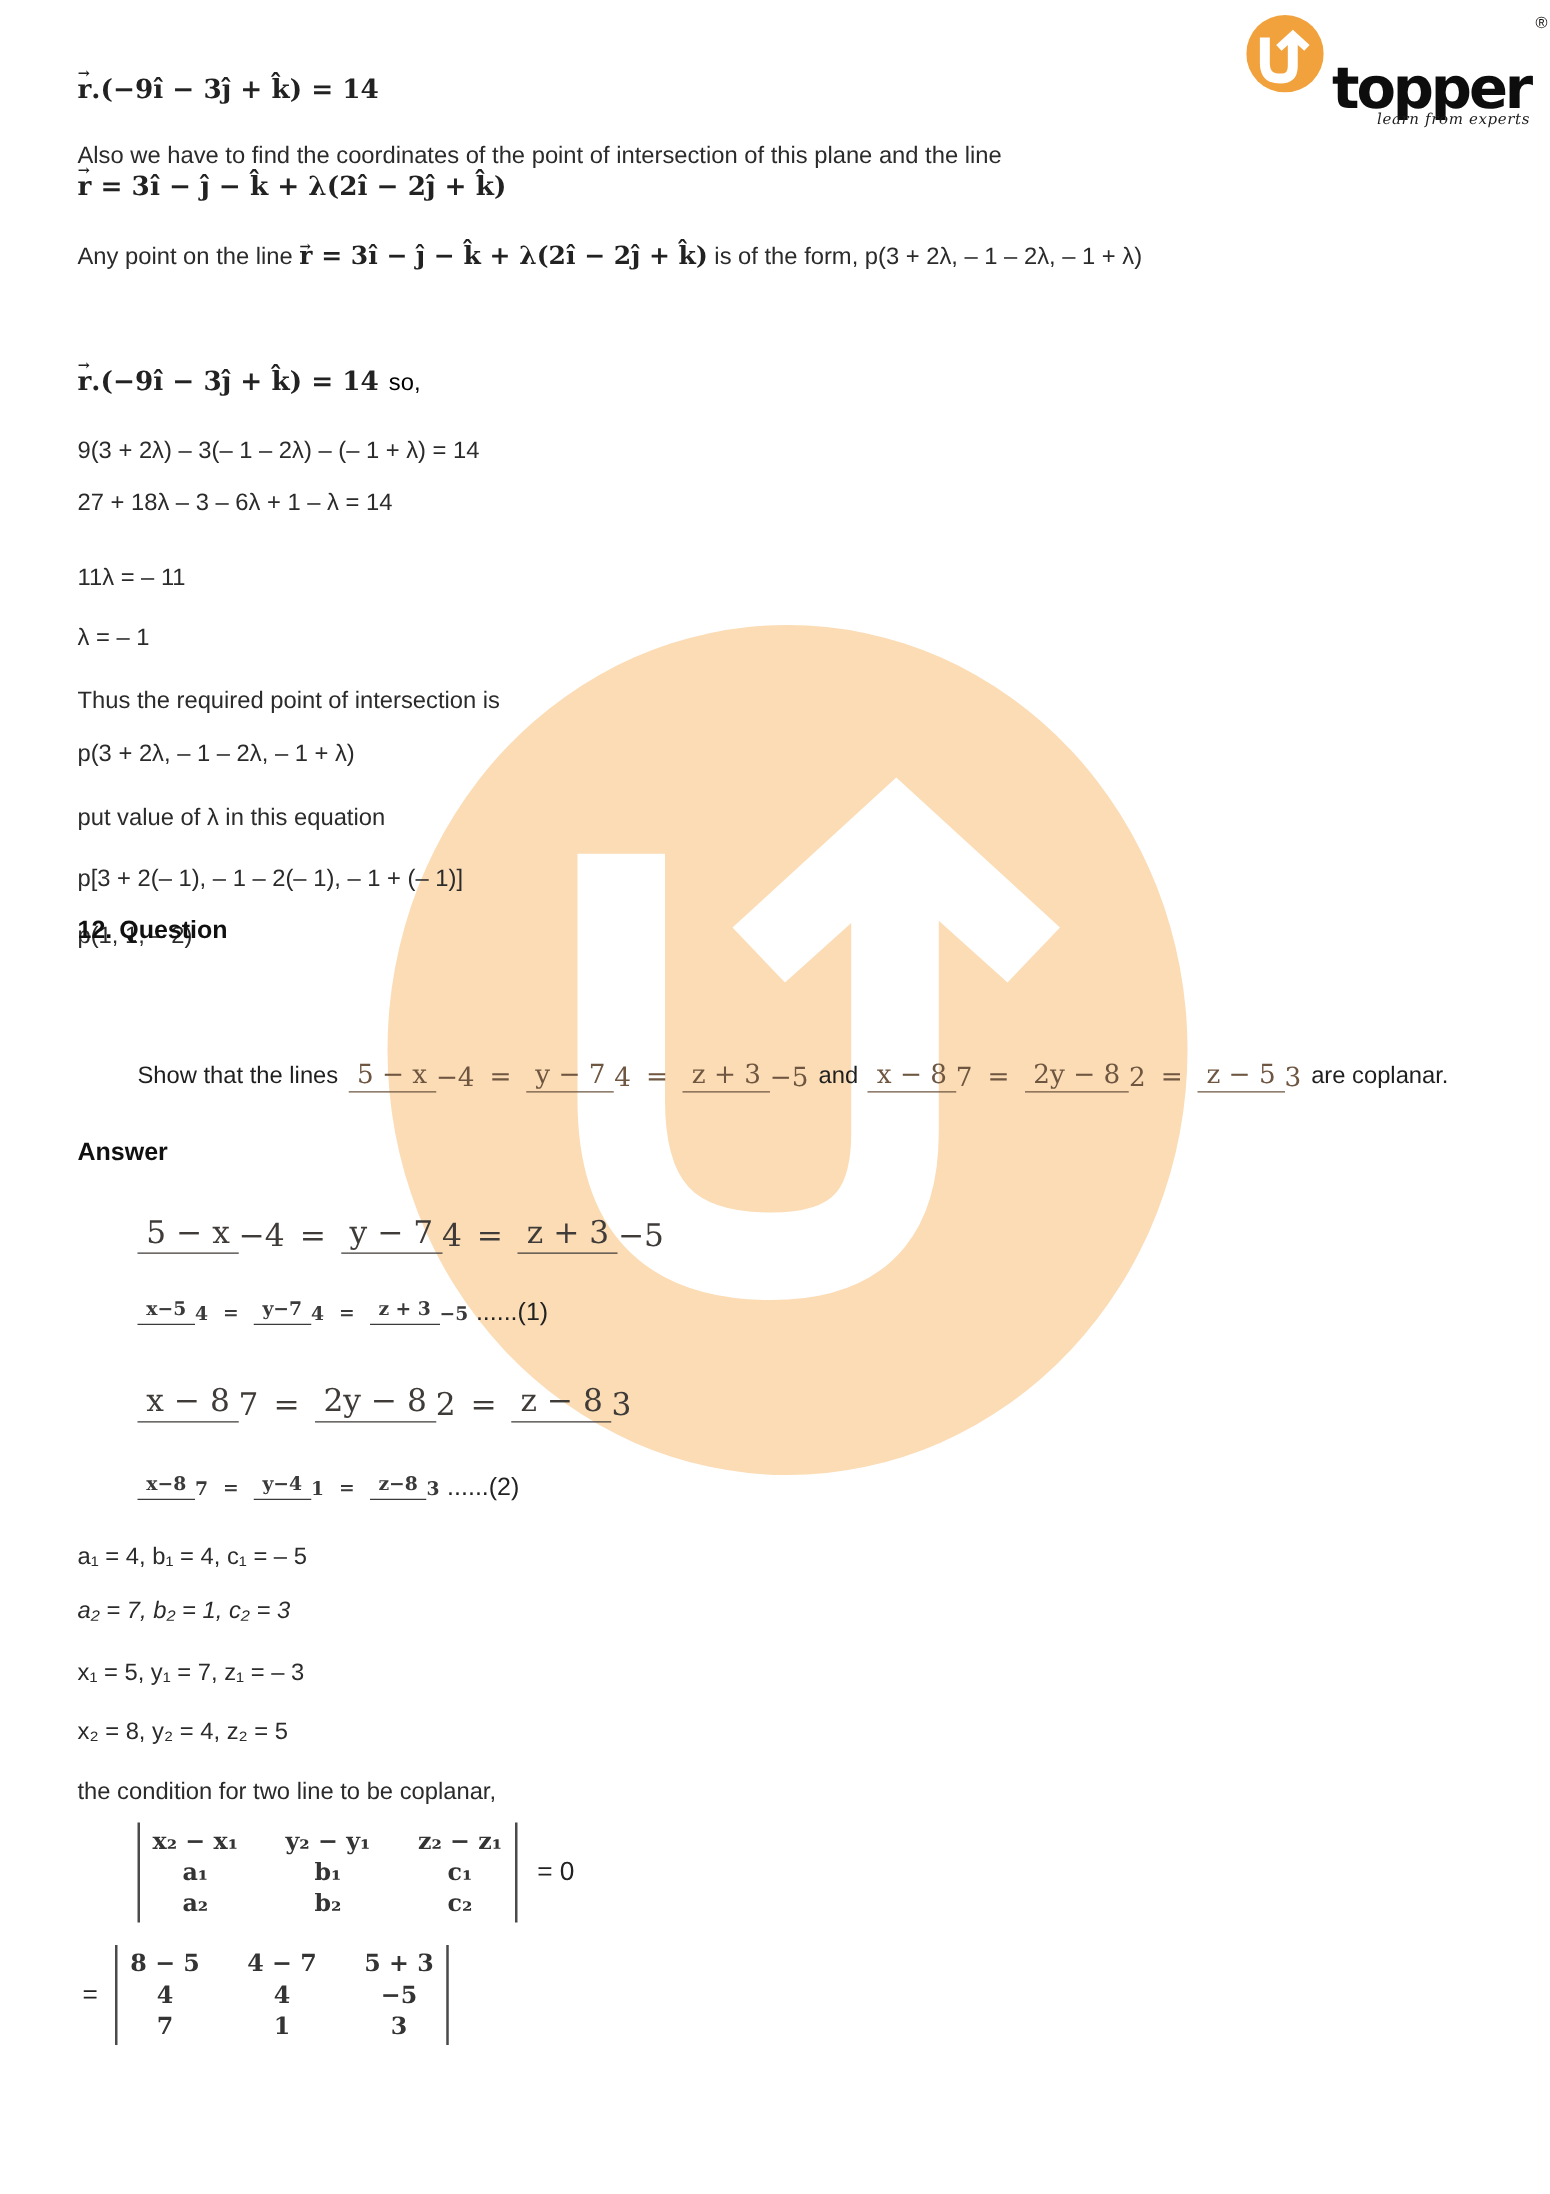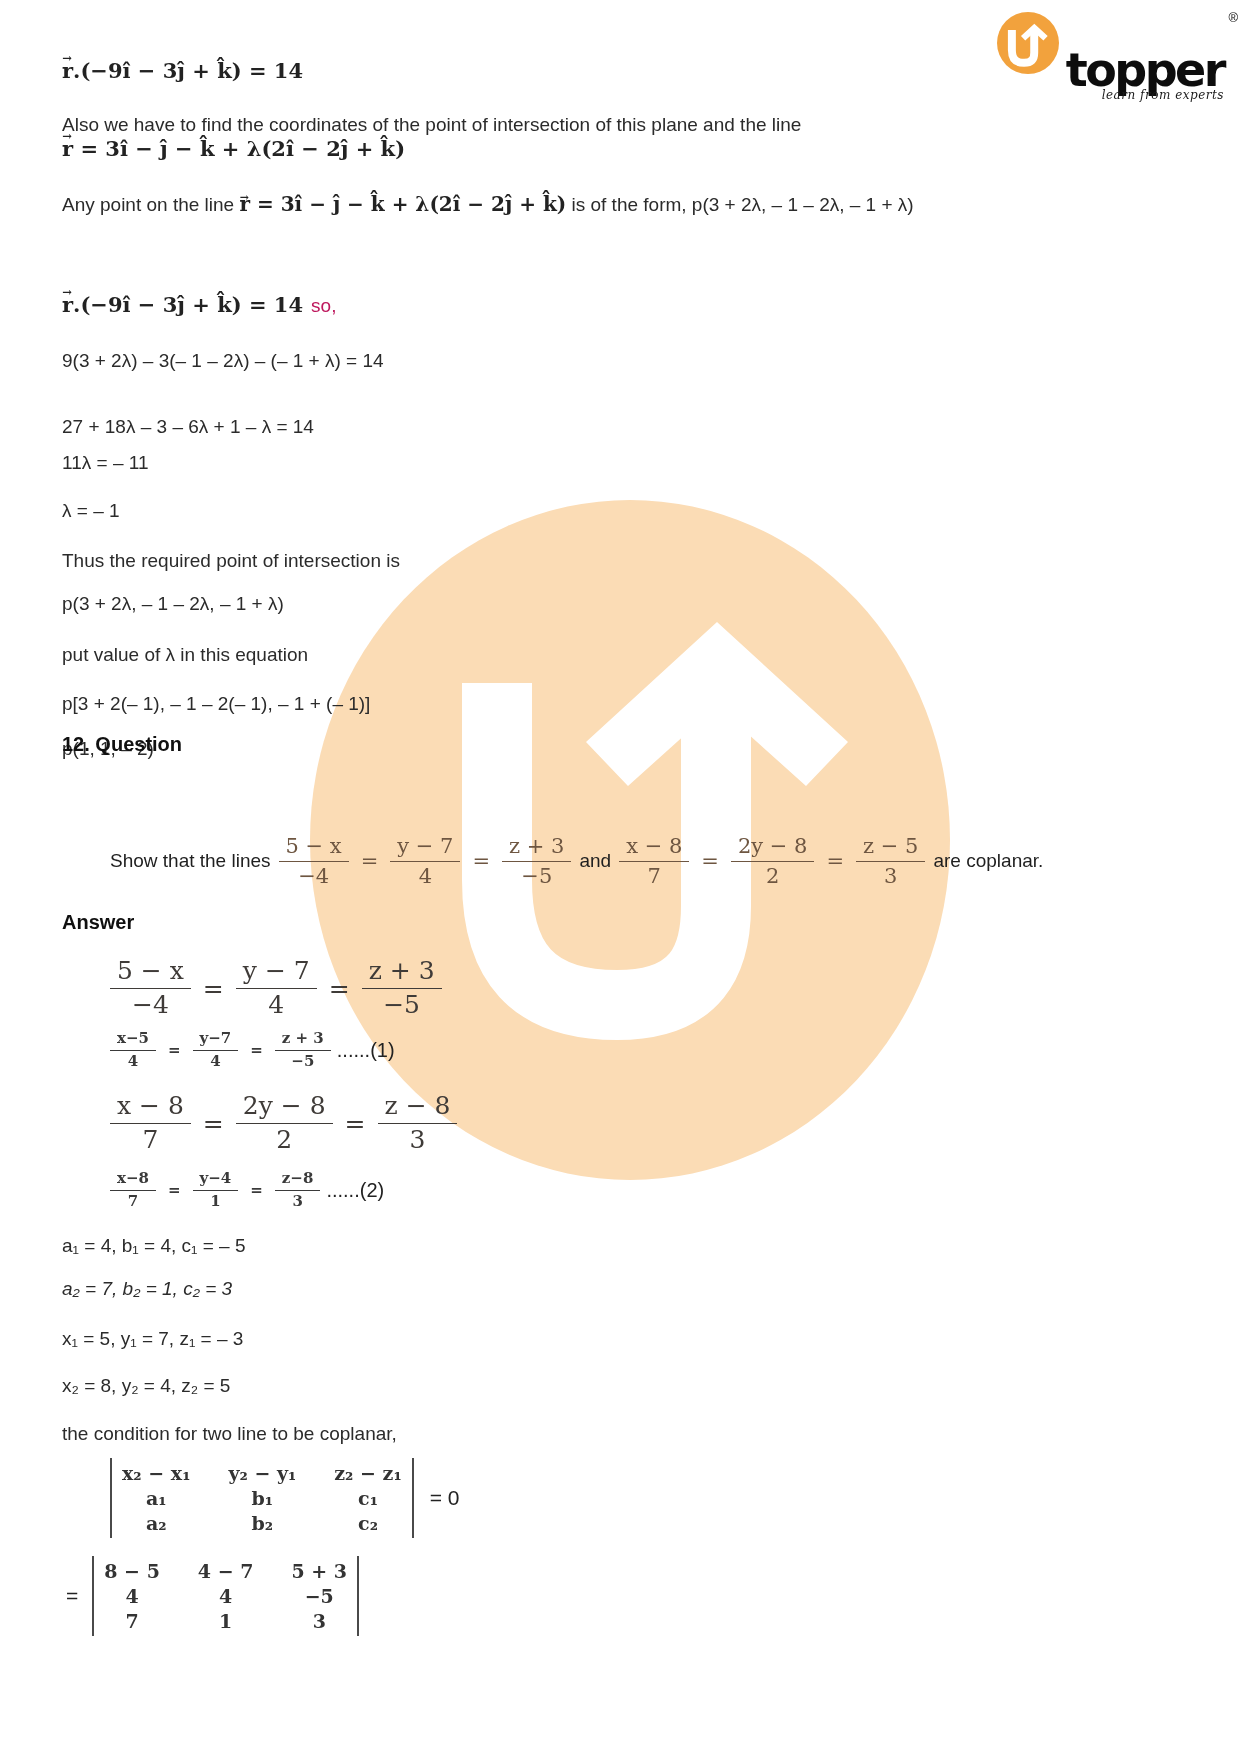--- a/index.html
+++ b/index.html
@@ -15,31 +15,31 @@
          letter-spacing:-2.5px;color:#0d0d0d;margin-top:32px;}
   .registered{position:absolute;right:-14px;top:-2px;font-size:13px;color:#0d0d0d;font-weight:normal;}
   .tagline{font-family:"DejaVu Serif",serif;font-style:italic;font-size:12px;color:#1c1c1c;
            margin-top:-8px;letter-spacing:0.5px;}
 
   
   .line{position:absolute;left:62px;font-size:19px;color:#2b2b2b;white-space:nowrap;line-height:23px;}
   .mline{position:absolute;left:62px;font-family:"DejaVu Serif","Liberation Serif",serif;
          font-weight:bold;font-size:21px;color:#222;white-space:nowrap;}
   .mline .suffix{font-family:"Liberation Sans","DejaVu Sans",sans-serif;font-weight:normal;
-         font-size:19px;color:#be185d;margin-left:8px;}
+         font-size:19px;color:#000000;margin-left:8px;}
   .heading{position:absolute;left:62px;font-weight:bold;font-size:20px;color:#101010;white-space:nowrap;}
   .inline-math{font-family:"DejaVu Serif","Liberation Serif",serif;font-weight:bold;font-size:20px;color:#222;}
 
   
   .vec{position:relative;display:inline-block;}
   .vec .vec-arrow{position:absolute;left:0.02em;top:-0.62em;font-size:0.55em;font-weight:bold;}
 
   
   .eqrow{position:absolute;display:flex;align-items:center;white-space:nowrap;margin-left:48px;}
-  .frac{display:inline-flex;flex-direction:column;align-items:center;vertical-align:middle;}
+  .frac{display:inline-flex;align-items:center;vertical-align:middle;}
   .fnum{padding:0 7px 3px 7px;border-bottom:1.6px solid currentColor;line-height:1.05;}
   .fden{padding-top:3px;line-height:1.05;}
   .eqsign{margin:0 12px;}
   .qrow{left:62px;top:824px;height:74px;color:#1f1f1f;font-size:19px;}
   .qrow .frac,.qrow .eqsign{font-family:"DejaVu Serif","Liberation Serif",serif;font-size:21px;color:#6e5641;}
   .qrow .qword{margin:0 8px;color:#1f1f1f;}
   .qrow .qword:first-child{margin-left:0;}
   .bigfrac{font-family:"DejaVu Serif","Liberation Serif",serif;font-size:25px;color:#3f3b38;left:62px;}
   .smallfrac{font-family:"DejaVu Serif","Liberation Serif",serif;font-weight:bold;font-size:15px;
              color:#3a3a3a;left:62px;}
@@ -98,21 +98,21 @@
       <span class="inline-math"><span class="vec"><span class="vec-arrow">→</span><span>r</span></span><span> =  3î − ĵ − k̂ + λ(2î − 2ĵ + k̂)</span></span>
       <span>is of the form, p(3 + 2λ, – 1 – 2λ, – 1 + λ)</span>
     </div>
 
 
     <div class="mline" style="top:292px;">
       <span class="vec"><span class="vec-arrow">→</span><span>r</span></span><span>.(−9î − 3ĵ + k̂)  =  14</span><span class="suffix">so,</span>
     </div>
 
     <div class="line" style="top:349px;">9(3 + 2λ) – 3(– 1 – 2λ) – (– 1 + λ) = 14</div>
-    <div class="line" style="top:415px;">27 + 18λ – 3 – 6λ + 1 – λ = 14</div>
+    <div class="line" style="top:391px;">27 + 18λ – 3 – 6λ + 1 – λ = 14</div>
     <div class="line" style="top:451px;">11λ = – 11</div>
     <div class="line" style="top:499px;">λ = – 1</div>
     <div class="line" style="top:549px;">Thus the required point of intersection is</div>
     <div class="line" style="top:592px;">p(3 + 2λ, – 1 – 2λ, – 1 + λ)</div>
     <div class="line" style="top:643px;">put value of λ in this equation</div>
     <div class="line" style="top:692px;">p[3 + 2(– 1), – 1 – 2(– 1), – 1 + (– 1)]</div>
     <div class="line" style="top:737px;">p(1, 1, – 2)</div>
 
     <div class="heading" style="top:733px;">12. Question</div>
 

